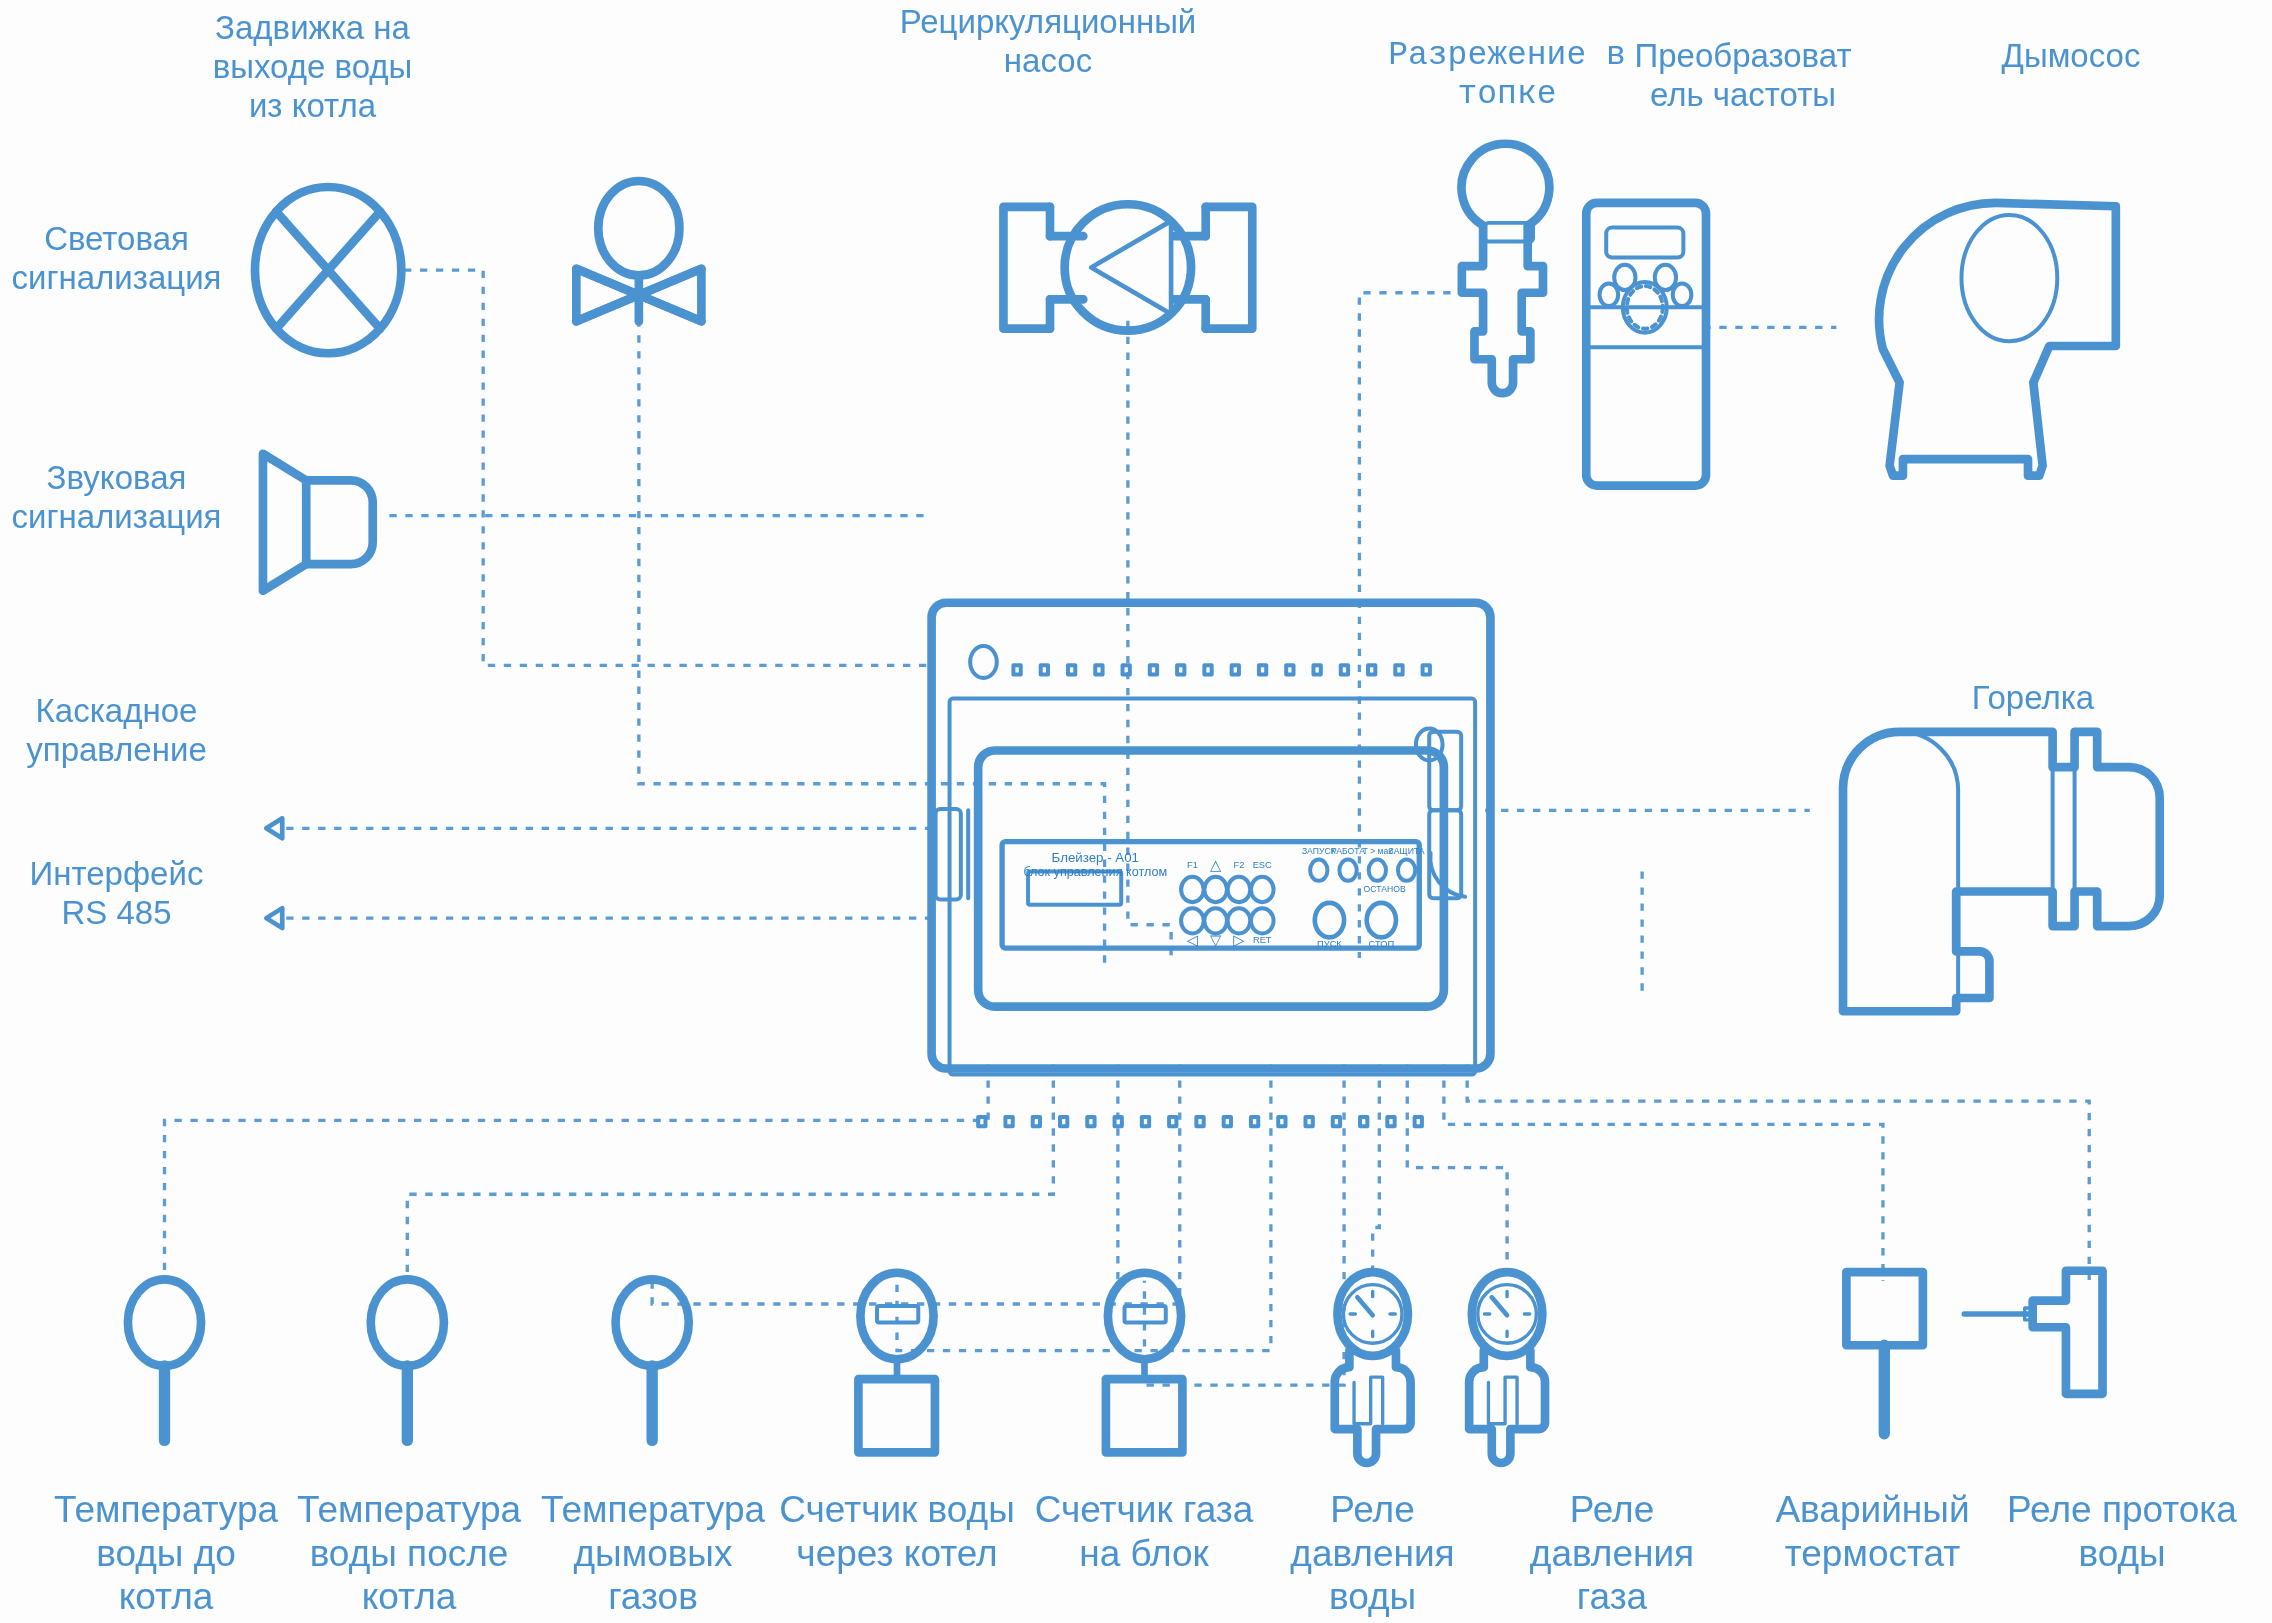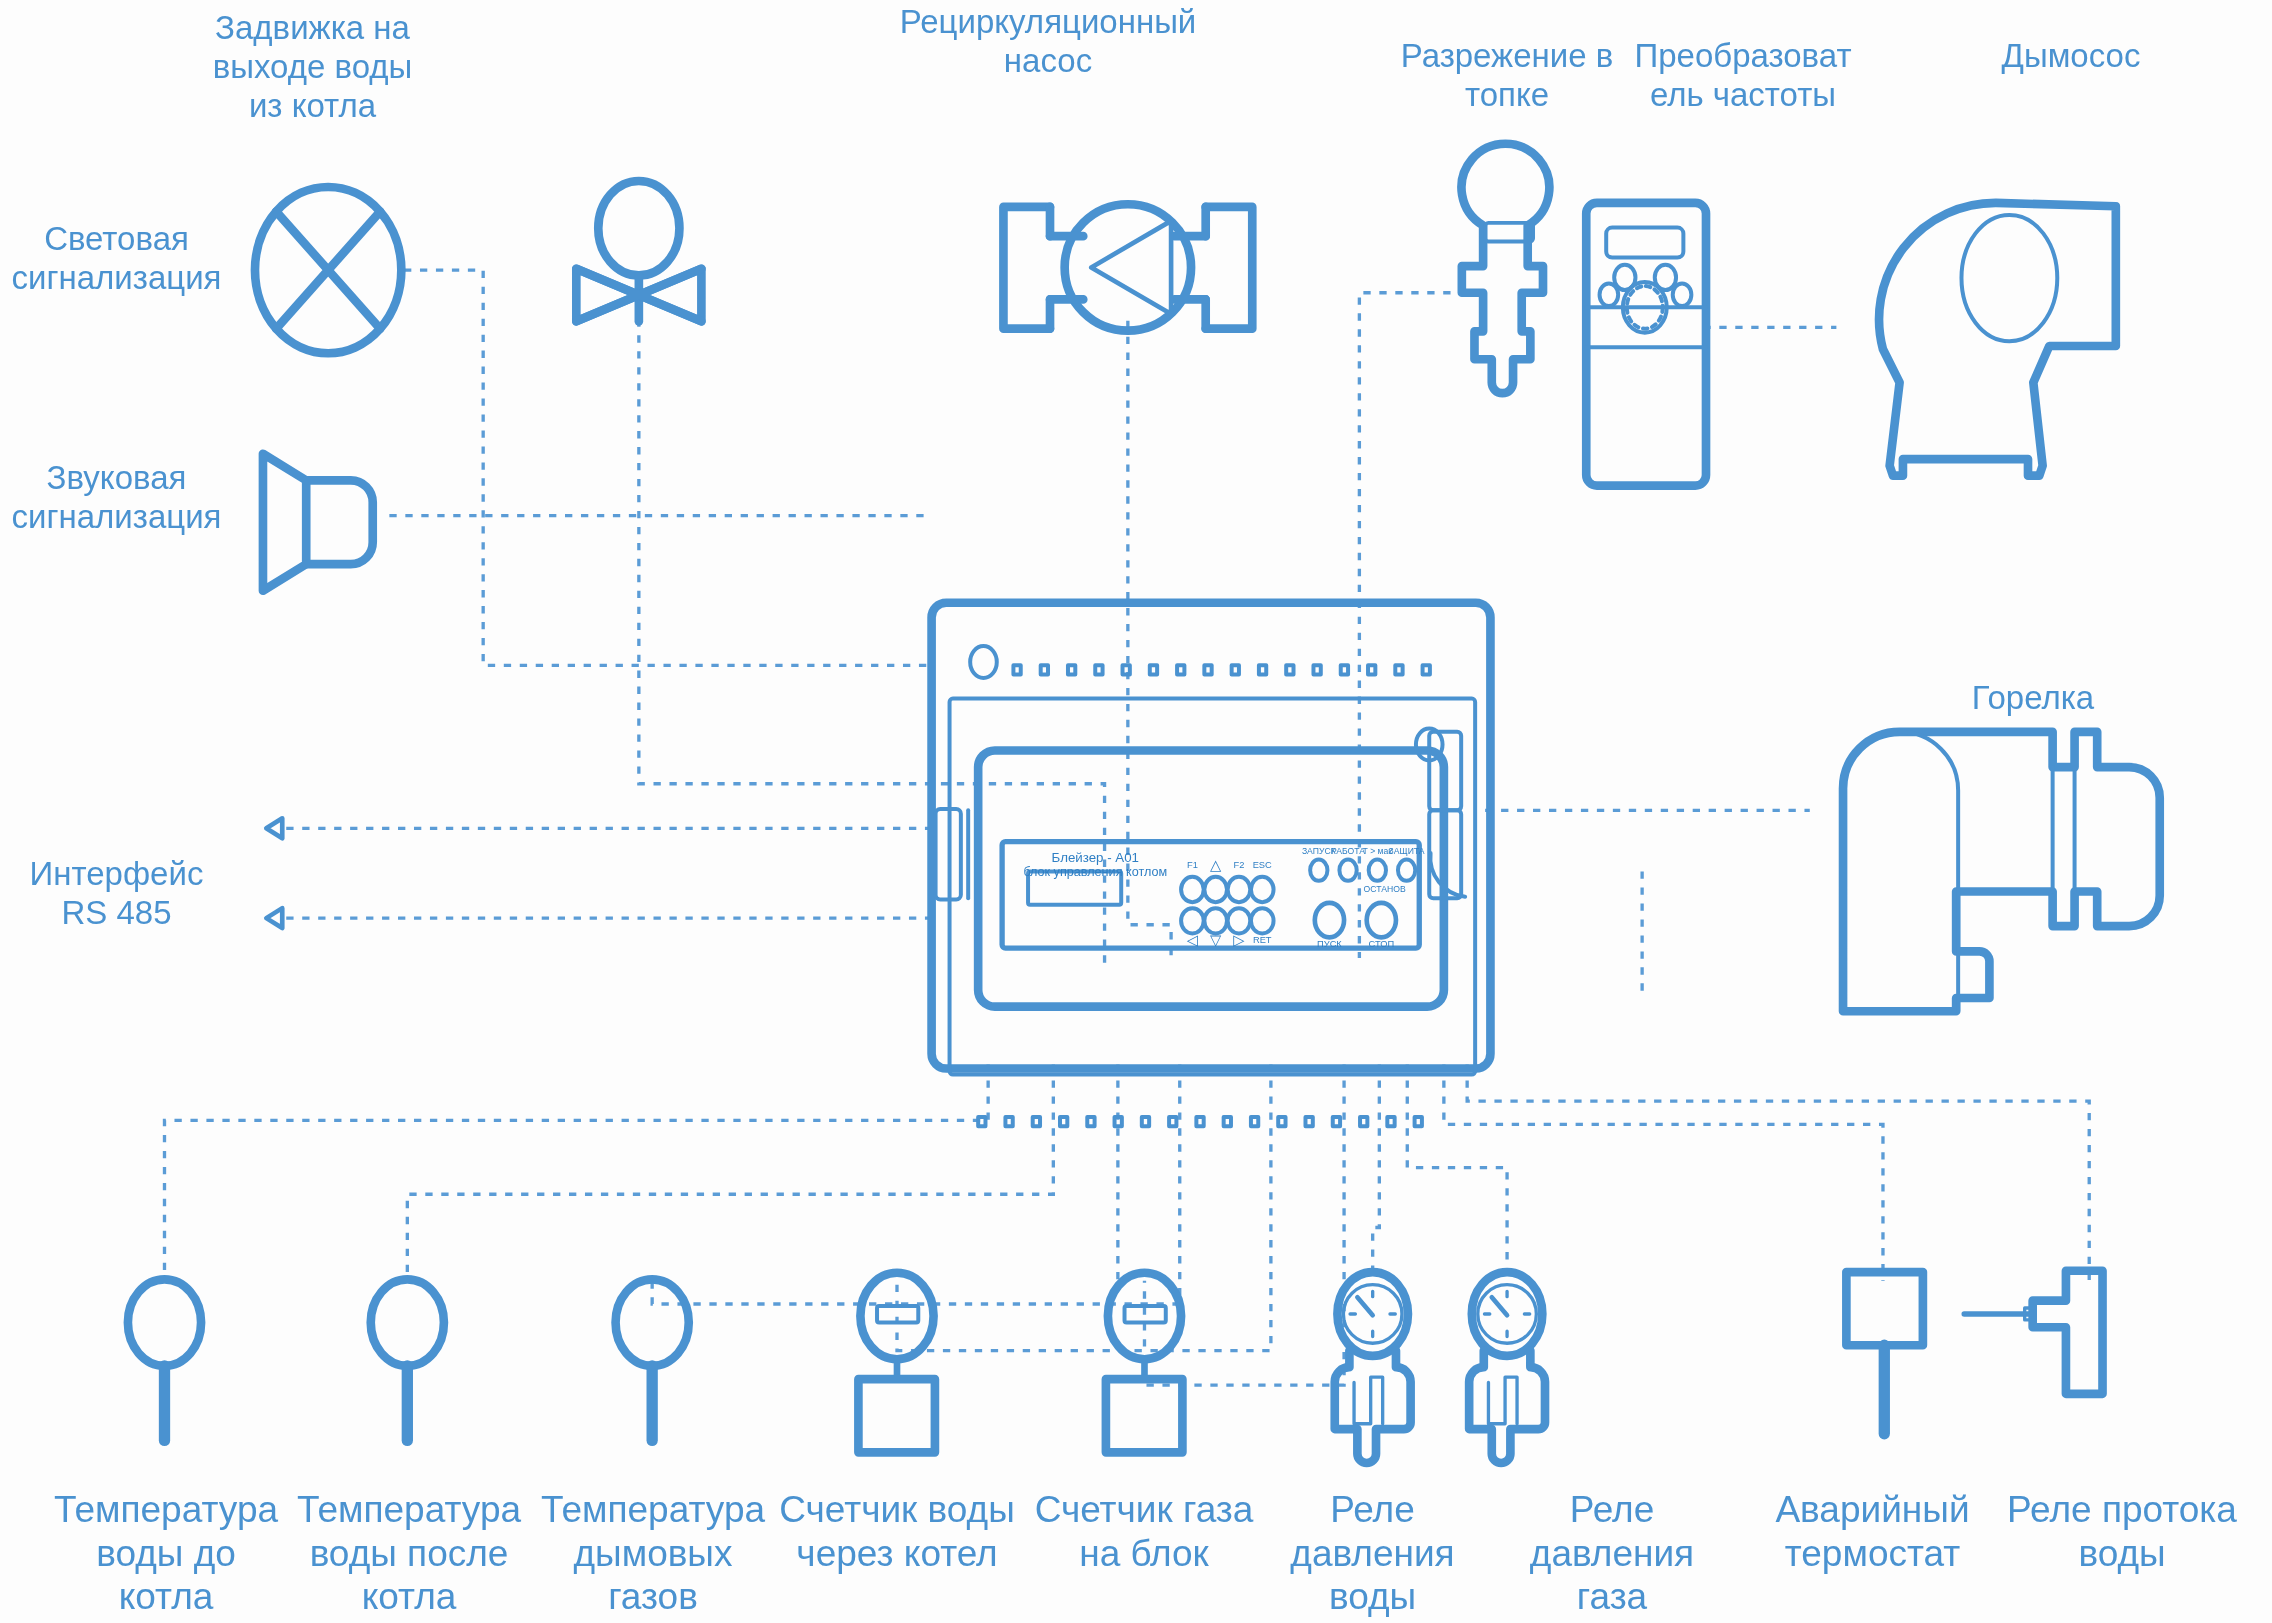--- a/index.html
+++ b/index.html
@@ -305,30 +305,31 @@
     <text class="tiny" x="2081" y="1341" font-size="13" text-anchor="middle">ОСТАНОВ</text>
 
     <text class="tiny" x="1998" y="1424" font-size="14" text-anchor="middle">ПУСК</text>
     <text class="tiny" x="2076" y="1424" font-size="14" text-anchor="middle">СТОП</text>
   </svg>
 
   <div class="lbl" style="left:206px;top:9px;width:213px;"><span>Задвижка на</span><br><span>выходе воды</span><br><span>из котла</span></div>
 
   <div class="lbl" style="left:885px;top:3.3px;width:326px;"><span>Рециркуляционный</span><br><span>насос</span></div>
 
-  <div class="lbl" style="left:1384px;top:37px;width:246px;"><span>Разрежение в</span><br><span>топке</span></div>
+  <div class="lbl" style="left:1384px;top:37px;width:246px;font-family:Liberation Mono, monospace;"><span>Разрежение в</span><br><span>топке</span></div>
 
   <div class="lbl" style="left:1630px;top:37px;width:226px;"><span>Преобразоват</span><br><span>ель частоты</span></div>
 
   <div class="lbl" style="left:1951px;top:37px;width:240px;"><span>Дымосос</span></div>
 
   <div class="lbl" style="left:0px;top:220px;width:233px;"><span>Световая</span><br><span>сигнализация</span></div>
 
   <div class="lbl" style="left:0px;top:459px;width:233px;"><span>Звуковая</span><br><span>сигнализация</span></div>
 
+  <div class="lbl" style="left:0px;top:692px;width:233px;"><span>Каскадное</span><br><span>управление</span></div>
 
   <div class="lbl" style="left:0px;top:855px;width:233px;"><span>Интерфейс</span><br><span>RS 485</span></div>
 
   <div class="lbl" style="left:1923px;top:679px;width:220px;"><span>Горелка</span></div>
 
   <div class="lbl sm" style="left:43px;top:1488px;width:246px;"><span>Температура</span><br><span>воды до</span><br><span>котла</span></div>
 
   <div class="lbl sm" style="left:286px;top:1488px;width:246px;"><span>Температура</span><br><span>воды после</span><br><span>котла</span></div>
 
   <div class="lbl sm" style="left:530px;top:1488px;width:246px;"><span>Температура</span><br><span>дымовых</span><br><span>газов</span></div>

